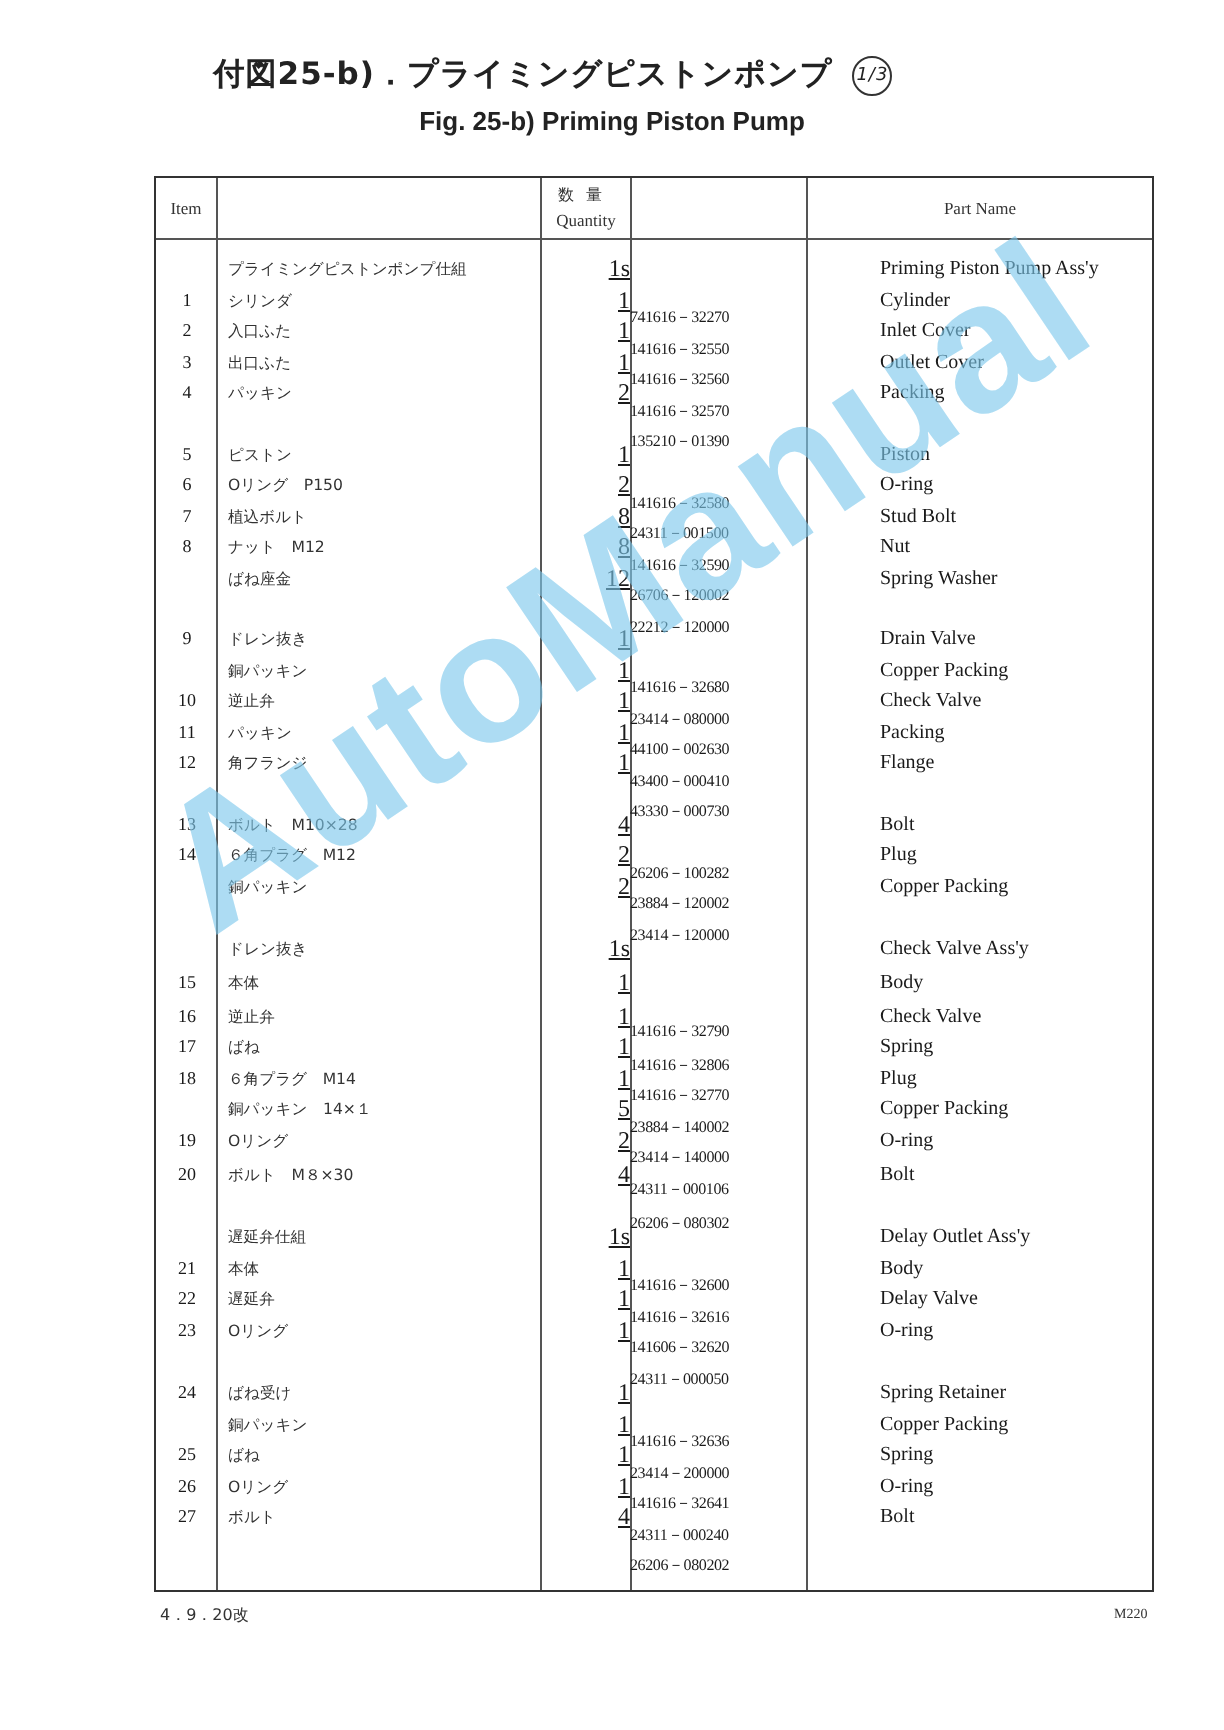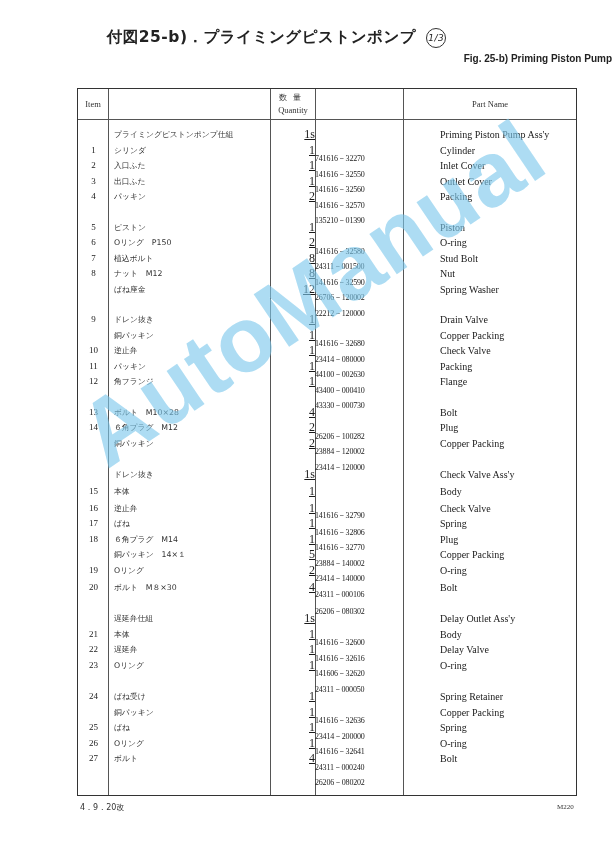--- a/index.html
+++ b/index.html
@@ -2,22 +2,22 @@
 <html><head>
 <meta charset="utf-8">
 <style>
   html, body { margin: 0; padding: 0; background: #ffffff; }
   body { width: 612px; height: 865px; position: relative; overflow: hidden; color: #1a1a1a; }
   .title-jp { position: absolute; left: 0; width: 553px; top: 27px; text-align: center;
     font-family: "DejaVu Sans", sans-serif; font-size: 15.5px; font-weight: bold; letter-spacing: 0.5px; color: #222; }
   .title-jp .frac { display: inline-block; width: 18px; height: 18px; border: 1.2px solid #333; border-radius: 50%;
     font-size: 9px; line-height: 18px; text-align: center; margin-left: 10px; vertical-align: middle; font-weight: normal;
     font-style: italic; }
-  .title-en { position: absolute; left: 0; width: 612px; top: 53px; text-align: right;
-    font-family: "Liberation Sans", sans-serif; font-size: 10px; font-weight: bold; color: #222; }
+  .title-en { position: absolute; left: 0; width: 612px; top: 53px; text-align: center;
+    font-family: "Liberation Sans", sans-serif; font-size: 13px; font-weight: bold; color: #222; }
   .table { position: absolute; left: 77px; top: 88px; width: 500px; height: 708px; border: 1.3px solid #333; box-sizing: border-box; }
   .vline { position: absolute; top: 0; bottom: 0; width: 0; border-left: 1px solid #555; }
   .hline { position: absolute; left: 0; right: 0; top: 30px; border-top: 1px solid #555; }
   .hdr { position: absolute; top: 0; height: 30px; display: flex; flex-direction: column; justify-content: center; align-items: center;
     font-family: "Liberation Serif", serif; font-size: 8.5px; color: #333; line-height: 12px; }
   .hdr .jp { font-family: "DejaVu Sans", sans-serif; font-size: 8px; letter-spacing: 6px; }
   .row { position: absolute; left: 0; right: 0; height: 15px; font-size: 9px; }
   .row span { position: absolute; top: 0; line-height: 15px; white-space: nowrap; }
   .c-item { left: 0; width: 31px; text-align: center; font-family: "Liberation Serif", serif; font-size: 9px; }
   .c-jp { left: 36px; font-family: "DejaVu Sans", sans-serif; font-size: 7.8px; color: #333; text-align: right; }

